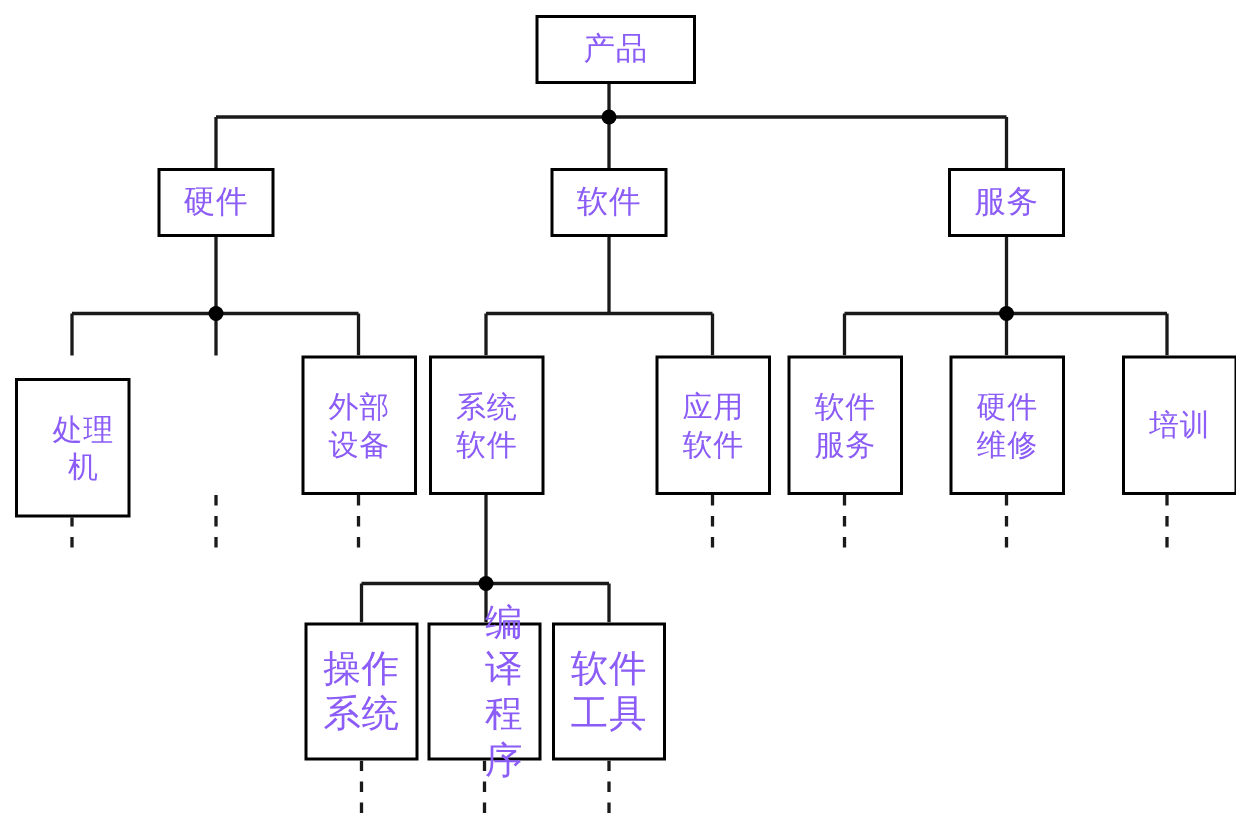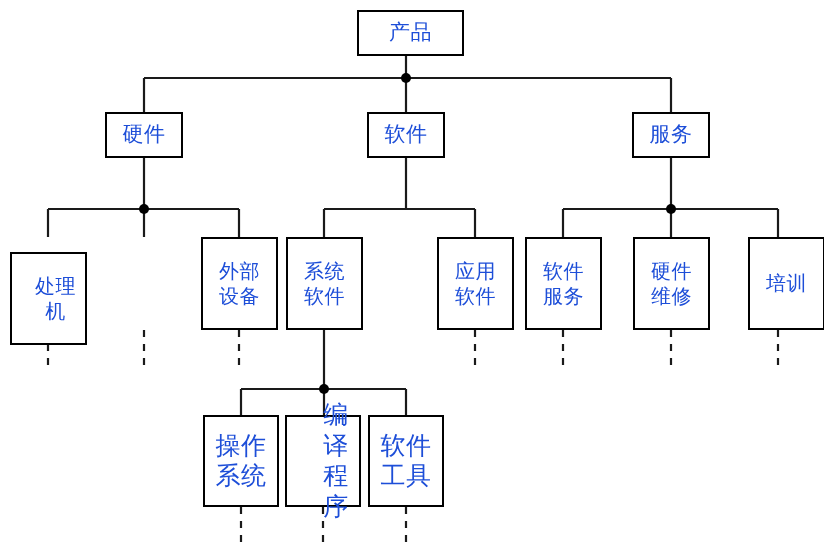--- a/index.html
+++ b/index.html
@@ -28,21 +28,21 @@
   }
   .node-box {
     position: absolute;
     box-sizing: border-box;
     border: 2px solid #000000;
     background: #ffffff;
     display: flex;
     align-items: center;
     justify-content: center;
     text-align: center;
-    color: #1d4ed8;
+    color: #8b5cf6;
     font-family: "DejaVu Sans", "Liberation Sans", sans-serif;
     font-size: 20px;
     line-height: 1.22;
     letter-spacing: 0.5px;
     white-space: pre-line;
     padding: 0 2px;
   }
   .node-root {
     font-size: 21px;
   }

